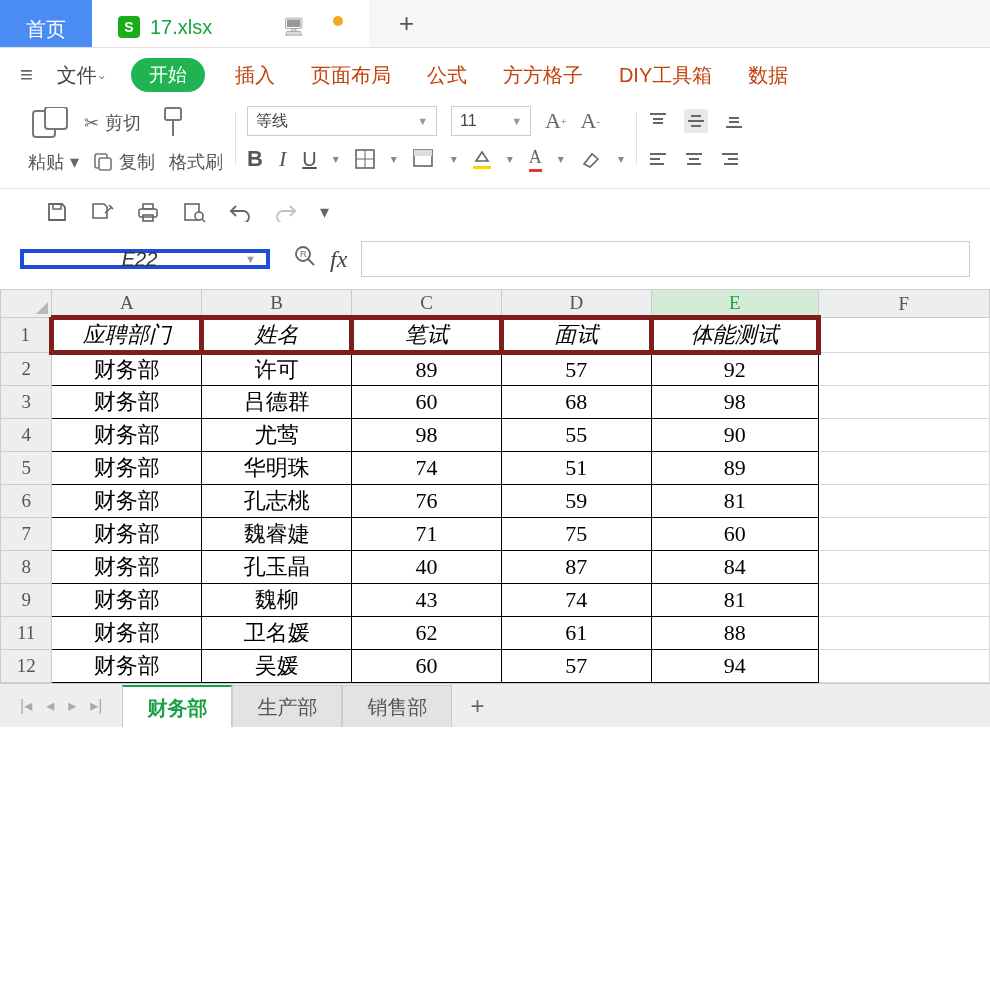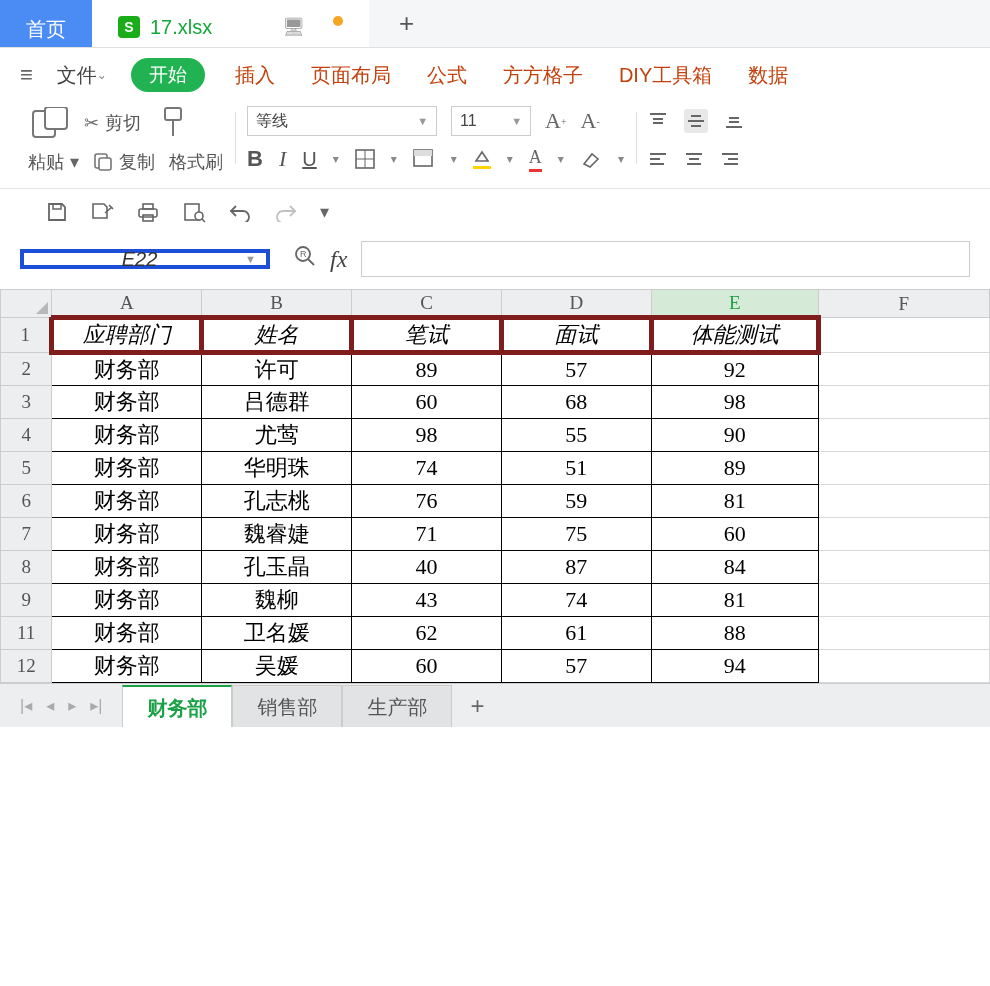--- a/index.html
+++ b/index.html
@@ -436,17 +436,17 @@
 
 <div class="sheet-tabs">
   <div class="nav-arrows">
     <span>|◂</span>
     <span>◂</span>
     <span>▸</span>
     <span>▸|</span>
   </div>
   <div id="sheet-tabs-host" style="display:flex;">
       <div class="stab active">财务部</div>
+      <div class="stab">生产部</div>
       <div class="stab">销售部</div>
-      <div class="stab">生产部</div>
     </div>
   <span class="add-sheet">+</span>
 </div>
 
 </body></html>

